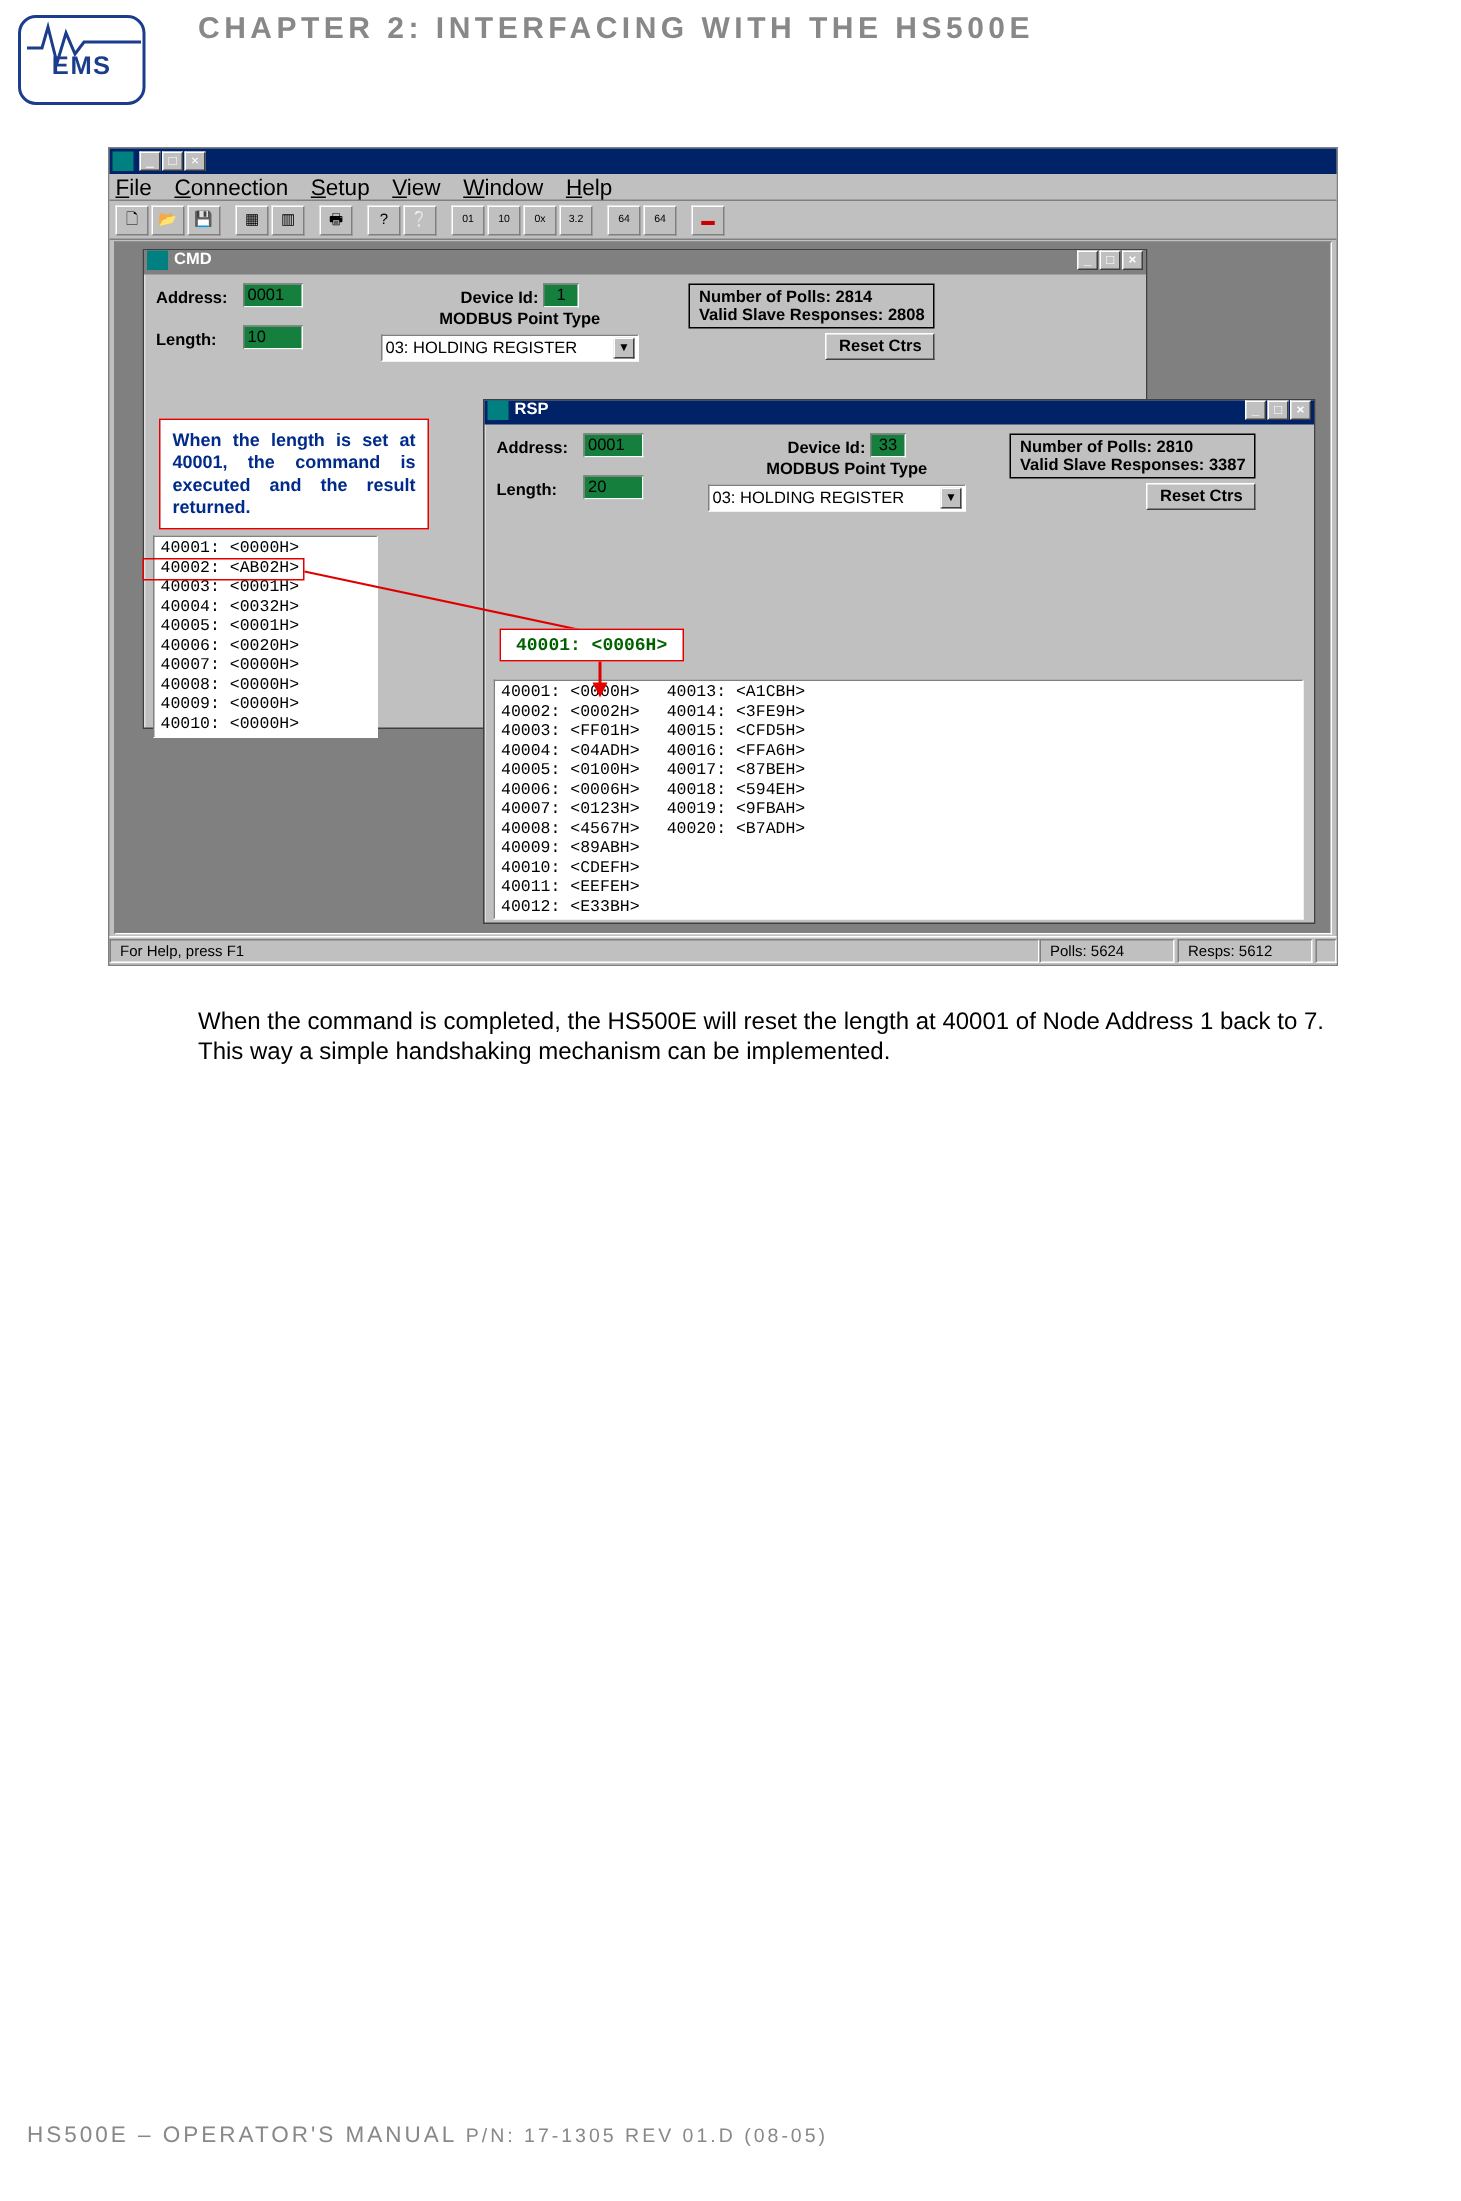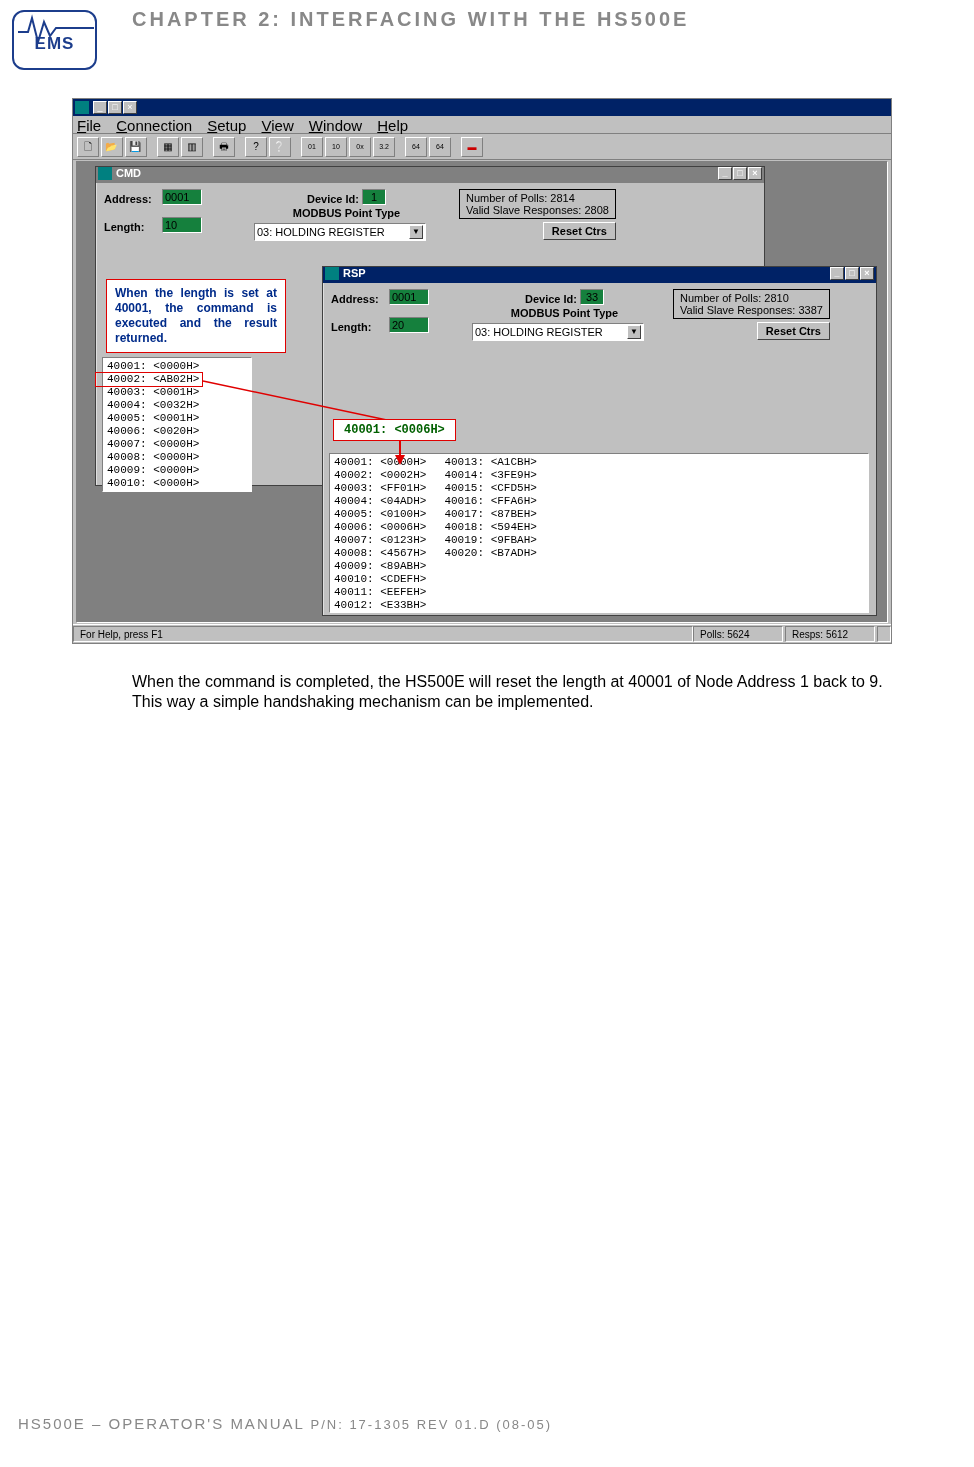--- a/index.html
+++ b/index.html
@@ -196,21 +196,21 @@
     background: #c0c0c0;
     border: 1px solid;
     border-color: #fff #404040 #404040 #fff;
     text-align: center;
     font-size: 8px;
     line-height: 12px;
   }
   .stat-box {
     border: 1px solid #000;
     padding: 2px 6px;
-    font-weight: normal;
+    font-weight: bold;
     font-size: 11px;
     background: #c0c0c0;
   }
   .btn-reset {
     border: 1px solid;
     border-color: #fff #404040 #404040 #fff;
     background: #c0c0c0;
     padding: 2px 8px;
     font-size: 11px;
     font-weight: bold;
@@ -512,19 +512,19 @@
     <svg class="arrow-line" style="left:128px; top:280px;" width="210" height="80">
       <line x1="2" y1="2" x2="200" y2="44" stroke="#e00000" stroke-width="1.5"></line>
     </svg>
     <svg class="arrow-line" style="left:320px; top:338px;" width="20" height="30">
       <line x1="7" y1="0" x2="7" y2="20" stroke="#e00000" stroke-width="2"></line>
       <polygon points="2,18 12,18 7,28" fill="#e00000"></polygon>
     </svg>
 
   </div>
 
-  <div class="body-text">When the command is completed, the HS500E will reset the length at 40001 of Node Address 1 back to 9. This way a simple handshaking mechanism can be implemented.</div>
+  <div class="body-text">When the command is completed, the HS500E will reset the length at 40001 of Node Address 1 back to 7. This way a simple handshaking mechanism can be implemented.</div>
 
   <div class="footer">
     <span>HS500E – OPERATOR'S MANUAL </span><span class="small">P/N: 17-1305 REV 01.D (08-05)</span>
   </div>
 
 </div>
 
 </body></html>

